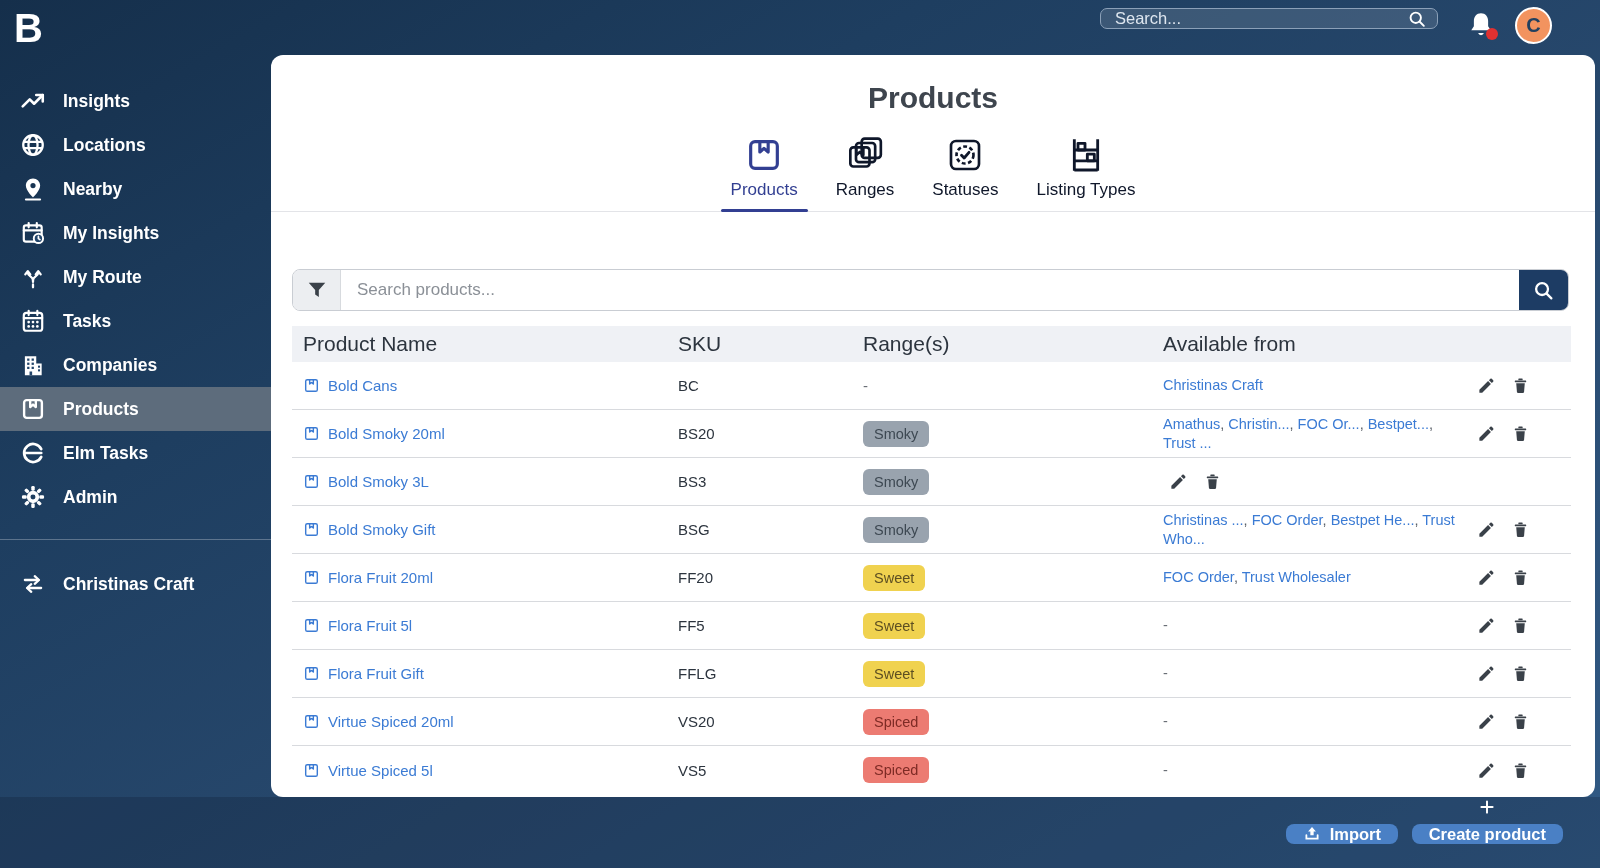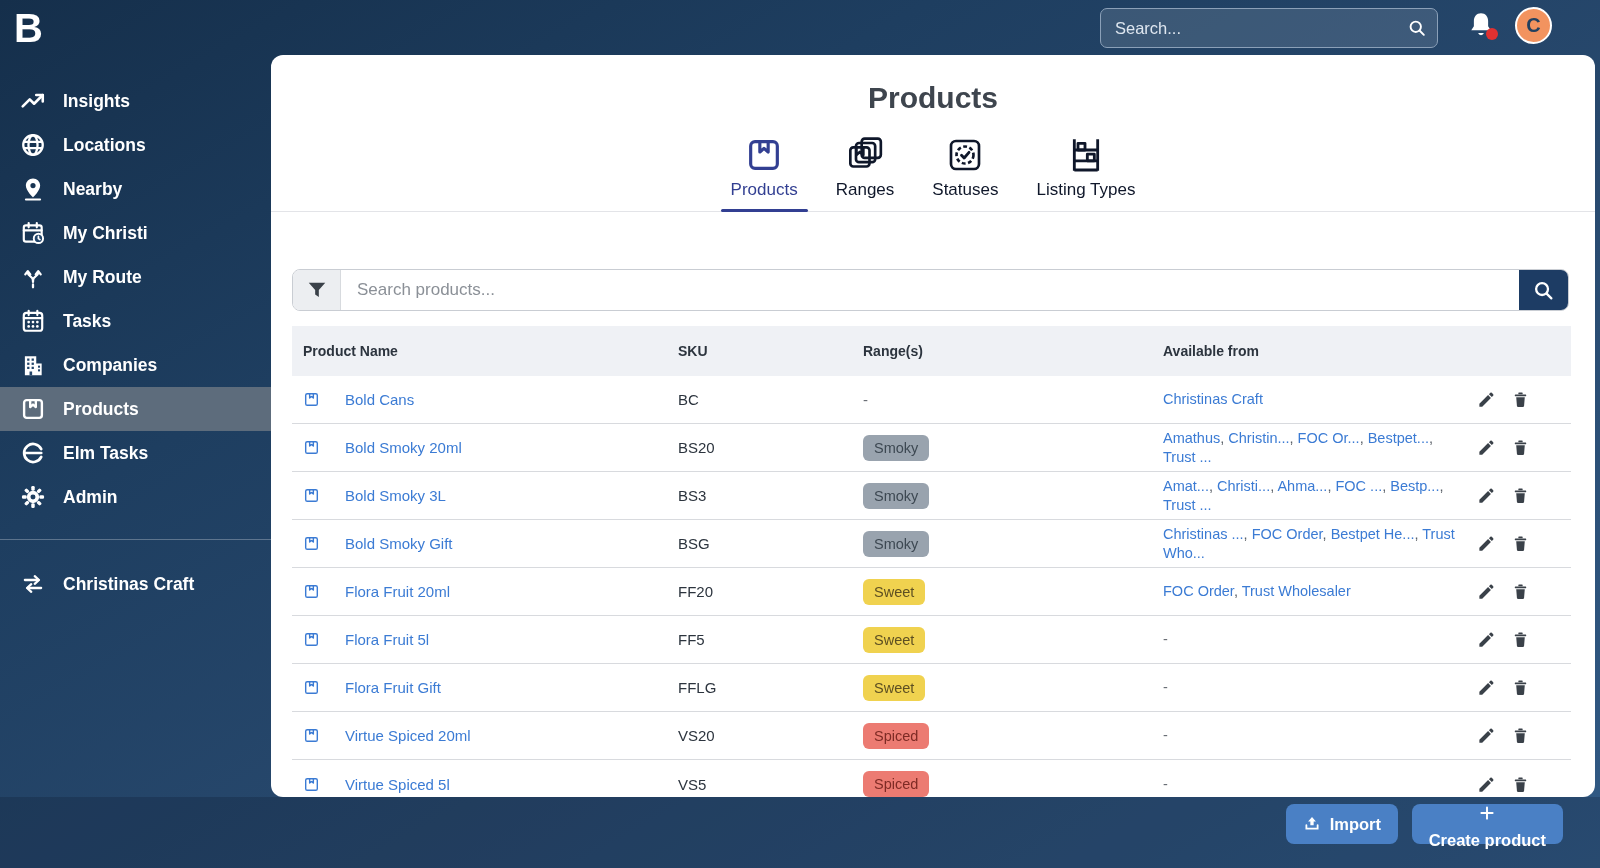--- a/index.html
+++ b/index.html
@@ -18,21 +18,21 @@
   .nav-item {
     display:flex; align-items:center; gap:17px; height:44px; padding-left:20px;
     font-size:17.5px; font-weight:600; color:#fff; cursor:pointer; white-space:nowrap;
   }
   .nav-item.active { background:#5d6c7c; }
   .nav-icon { width:26px; height:26px; flex:0 0 26px; color:#fff; }
   .nav-divider { height:1px; background:rgba(255,255,255,0.28); margin:20px 0 22px 0; }
 
   
   .top-search {
-    position:absolute; top:8px; right:162px; width:338px; height:40px;
+    position:absolute; top:8px; right:162px; width:338px; height:21px;
     background:rgba(255,255,255,0.12); border:1px solid #8ba0b8; border-radius:7px;
     display:flex; align-items:center; padding:0 10px 0 14px;
   }
   .top-search input {
     flex:1; background:transparent; border:none; outline:none;
     color:#eef3f9; font-size:16.5px; font-family:inherit;
   }
   .top-search input::placeholder { color:#dfe7f0; }
   .top-search-icon { width:20px; height:20px; color:#fff; }
   .bell-wrap { position:absolute; top:10px; right:104px; width:30px; height:32px; cursor:pointer; }
@@ -68,42 +68,42 @@
   .filter-seg { width:48px; background:#eceef1; display:flex; align-items:center; justify-content:center; cursor:pointer; border-right:1px solid #d7dade; }
   .filter-seg svg { width:22px; height:22px; }
   .search-bar input { flex:1; border:none; outline:none; font-size:17px; font-family:inherit; padding:0 16px; color:#3e454e; }
   .search-bar input::placeholder { color:#8b9097; }
   .search-btn { width:49px; background:#1d3c64; border:none; display:flex; align-items:center; justify-content:center; cursor:pointer; }
   .search-btn svg { width:23px; height:23px; color:#fff; }
 
   
   .table { margin-top:15px; }
   .thead, .trow { display:grid; grid-template-columns:386px 185px 300px 1fr 100px; align-items:center; }
-  .thead { background:#eff1f5; height:50px; font-size:14px; font-weight:700; color:#2c343e; }
+  .thead { background:#eff1f5; height:36px; font-size:21px; font-weight:400; color:#2c343e; }
   .thead > div:first-child { padding-left:11px; }
   .trow { height:48px; border-bottom:1px solid #d8dade; font-size:15px; }
   .trow:last-child { border-bottom:none; }
-  .name-cell { display:flex; align-items:center; gap:25px; padding-left:11px; }
+  .name-cell { display:flex; align-items:center; gap:8px; padding-left:11px; }
   .name-cell svg { width:17px; height:17px; color:#3b7bd4; flex:0 0 17px; }
   a.cell-link { color:#3b7bd4; text-decoration:none; cursor:pointer; }
   .sku-cell { color:#2c343e; }
   .badge { display:inline-block; padding:5px 11px; border-radius:6px; font-size:14.5px; }
   .dash { color:#6a6f76; }
   .available-cell { font-size:14.5px; line-height:1.3; padding-right:8px; }
   .available-cell .sep { color:#5a6068; }
   .actions-cell { display:flex; gap:11px; justify-content:flex-start; padding-left:4px; }
   .icon-btn { background:none; border:none; cursor:pointer; padding:2px; }
   .icon-btn svg { width:19px; height:19px; }
 
   
   .footer-bar { position:absolute; left:0; bottom:0; width:100%; height:71px; background:rgba(8,20,38,0.22); }
   .btn {
-    position:absolute; bottom:24px; height:40px; border:none; border-radius:8px;
+    position:absolute; bottom:24px; height:20px; border:none; border-radius:8px;
     background:#4a80c5; color:#fff; font-size:16.5px; font-weight:600; font-family:inherit;
-    display:flex; align-items:center; gap:9px; padding:0 17px; cursor:pointer;
+    display:flex; align-items:center; gap:9px; padding:0 17px; cursor:pointer;justify-content:flex-end;
   }
   .btn svg { width:18px; height:18px; }
   .btn-import { right:202px; }
   .btn-create { right:37px;flex-direction:column; }
 </style>
 </head>
 <body>
 
 <div class="sidebar">
   <div class="logo">B</div>
@@ -142,21 +142,21 @@
 
     <div class="nav-item">
       <span class="nav-icon">
         <svg viewBox="0 0 24 24" stroke="currentColor" fill="none" stroke-width="2" stroke-linecap="round">
             <rect x="3.5" y="5" width="16.5" height="15" rx="2"></rect>
             <path d="M8 2.8 v4 M15.5 2.8 v4 M3.5 9.6 h16.5"></path>
             <circle cx="17" cy="17" r="4.3" fill="#22456b" stroke-width="1.8"></circle>
             <path d="M17 15.2 v1.9 l1.4 1" stroke-width="1.6"></path>
           </svg>
       </span>
-      <span>My Christi</span>
+      <span>My Insights</span>
     </div>
 
     <div class="nav-item">
       <span class="nav-icon">
         <svg viewBox="0 0 24 24" stroke="currentColor" fill="none" stroke-width="2.1" stroke-linecap="round" stroke-linejoin="round">
             <path d="M12 21.5 V15" stroke-dasharray="2.6 2.4"></path>
             <path d="M12 15 C12 11 7.2 11.8 7.2 7.8"></path>
             <path d="M4.9 9.6 L7.2 6.6 L9.5 9.6"></path>
             <path d="M12 15 C12 11 16.8 11.8 16.8 7.8"></path>
             <path d="M14.5 9.6 L16.8 6.6 L19.1 9.6"></path>
@@ -428,21 +428,20 @@
       <span>
         <svg viewBox="0 0 24 24" stroke="currentColor" fill="none" stroke-width="2" stroke-linejoin="round">
                   <rect x="3.8" y="3.8" width="16.4" height="16.4" rx="2.2"></rect>
                   <path d="M9.4 3.8 v6.2 l2.6-2.2 2.6 2.2 V3.8"></path>
                 </svg>
       </span>
       <a class="cell-link">Bold Smoky 3L</a>
     </div>
     <div class="sku-cell">BS3</div>
     <div><span class="badge" style="background: rgb(153, 163, 174); color: rgb(61, 72, 82);">Smoky</span></div>
-    <div class="available-cell"><a class="cell-link">Amat...</a><span class="sep">, </span><a class="cell-link">Christi...</a><span class="sep">, </span><a class="cell-link">Ahma...</a><span class="sep">, </span><a class="cell-link">FOC ...</a><span class="sep">, </span><a class="cell-link">Bestp...</a><span class="sep">, </span><a class="cell-link">Trust ...</a></div>
     <div class="actions-cell">
       <button class="icon-btn">
         <span>
           <svg viewBox="0 0 24 24">
                     <path fill="#3a4149" d="M3 17.4 V21 h3.6 L17.6 10 L14 6.4 Z M15.1 5.3 l3.6 3.6 1.7-1.7 a1.35 1.35 0 0 0 0-1.9 l-1.7-1.7 a1.35 1.35 0 0 0-1.9 0 z"></path>
                   </svg>
         </span>
       </button>
       <button class="icon-btn">
         <span>

